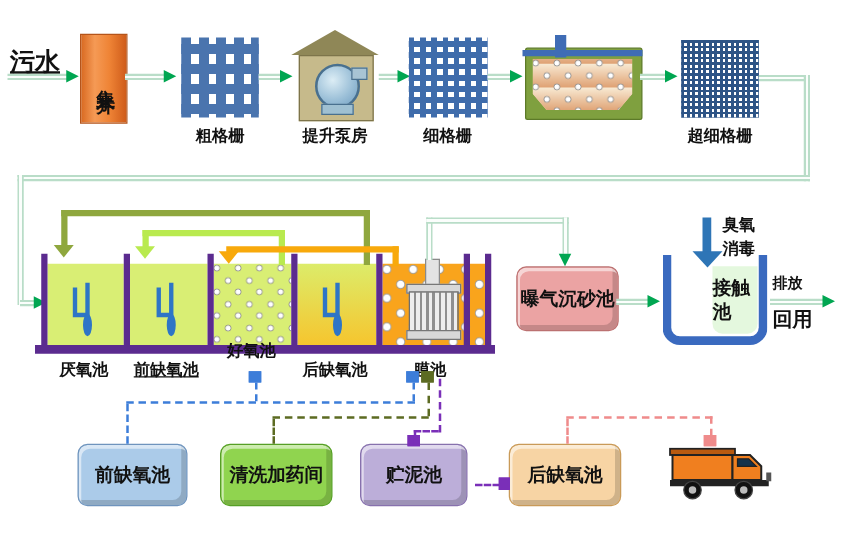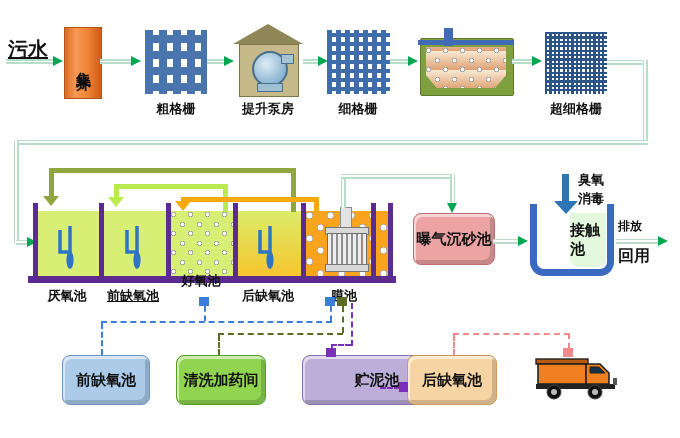--- a/index.html
+++ b/index.html
@@ -202,21 +202,21 @@
   <div class="ar r" style="left:658px;top:236px;"></div>
   <div class="lbl" style="left:618px;top:218px;font-size:12px;">排放</div>
   <div class="lbl" style="left:618px;top:246px;font-size:16px;">回用</div>
 
   <div class="slab" style="left:62px;top:355px;width:86px;height:48px;background:#abcbe9;border:1px solid #6f94bd;">
     <span>前缺氧池</span>
   </div>
   <div class="slab" style="left:176px;top:355px;width:88px;height:48px;background:#90d44f;border:1px solid #569f26;">
     <span>清洗加药间</span>
   </div>
-  <div class="slab" style="left:302px;top:355px;width:84px;height:48px;background:#bcaed9;border:1px solid #8771ad;padding-left:32px;">
+  <div class="slab" style="left:288px;top:355px;width:84px;height:48px;background:#bcaed9;border:1px solid #8771ad;">
     <span>贮泥池</span>
   </div>
   <div class="slab" style="left:407px;top:355px;width:88px;height:48px;background:#f7d4a4;border:1px solid #c99a58;">
     <span>后缺氧池</span>
   </div>
 
   <svg style="position:absolute;left:534px;top:350px;" width="84" height="50" viewBox="0 0 84 50">
     <rect x="2" y="9" width="52" height="5" fill="#b85a10" stroke="#222" stroke-width="1.4"></rect>
     <rect x="4" y="14" width="48" height="20" fill="#f07f1f" stroke="#222" stroke-width="1.6"></rect>
     <path d="M52 14 h14 l9 9 v11 h-23 z" fill="#f07f1f" stroke="#222" stroke-width="1.6"></path>

